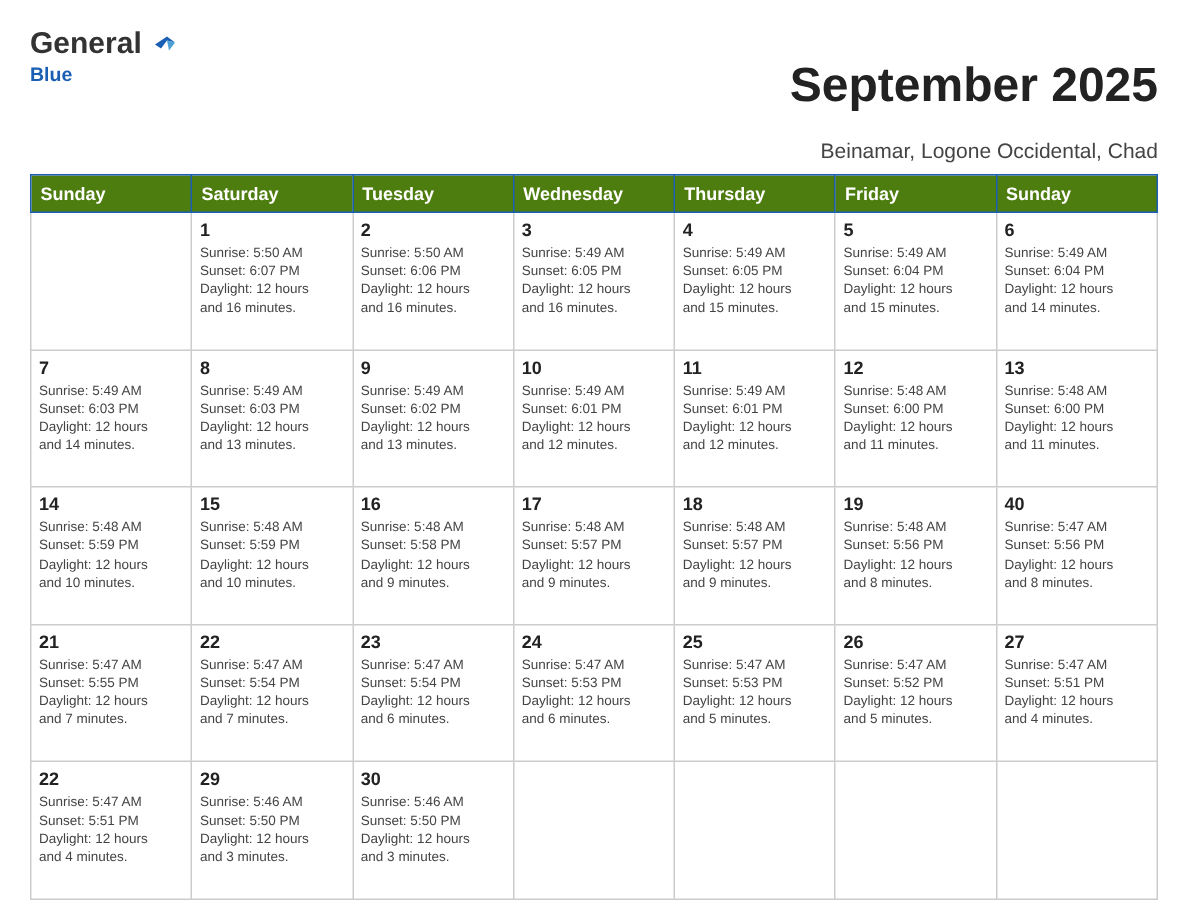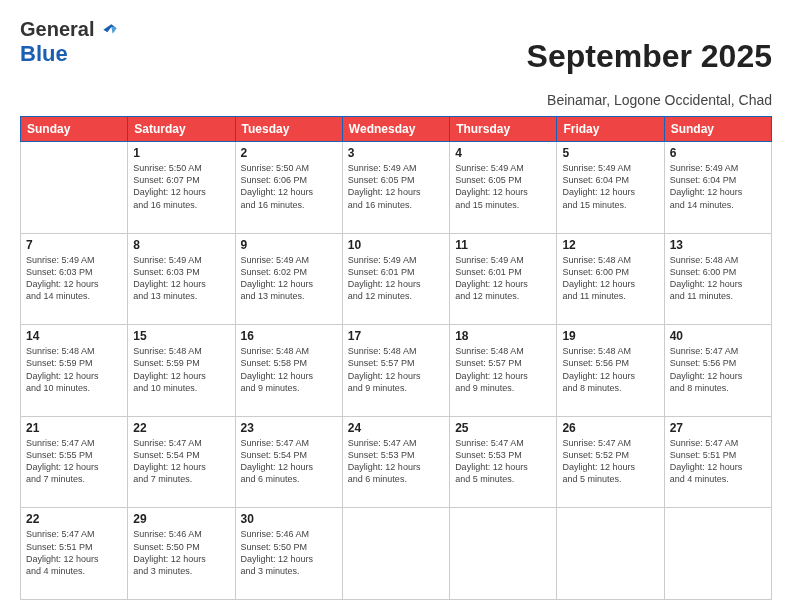--- a/index.html
+++ b/index.html
@@ -54,21 +54,21 @@
       margin-top: 18px;
     }
     .calendar {
       flex: 1;
       border: 1px solid #ccc;
       border-collapse: collapse;
       width: 100%;
       table-layout: fixed;
     }
     .calendar th {
-      background-color: #ef4444;
+      background-color: #4d7c0f;
       color: #fff;
       text-align: left;
       padding: 5px 6px;
       font-size: 12px;
       font-weight: bold;
       border: 1px solid #1a5fb4;
     }
     .calendar td {
       border: 1px solid #ccc;
       vertical-align: top;
@@ -100,21 +100,21 @@
   <div class="header">
     <div class="logo">
       <div class="logo-text">
         <span style="font-size:20px;font-weight:bold;color:#333;">General</span>
         <svg class="logo-icon" viewBox="0 0 30 25" width="28" height="22">
           <polygon points="8,12 20,4 28,10 20,8 14,16" fill="#1a5fb4"></polygon>
           <polygon points="20,8 28,10 22,18" fill="#4a9fd4"></polygon>
         </svg>
       </div>
       <div>
-        <span style="font-size:22px;font-weight:bold;color:#1a5fb4;">Blue</span>
+        <span style="font-size:13px;font-weight:bold;color:#1a5fb4;">Blue</span>
       </div>
     </div>
     <div class="title-block">
       <div class="month-title">September 2025</div>
       <div class="subtitle">Beinamar, Logone Occidental, Chad</div>
     </div>
   </div>
 
   <table class="calendar">
     <thead>

